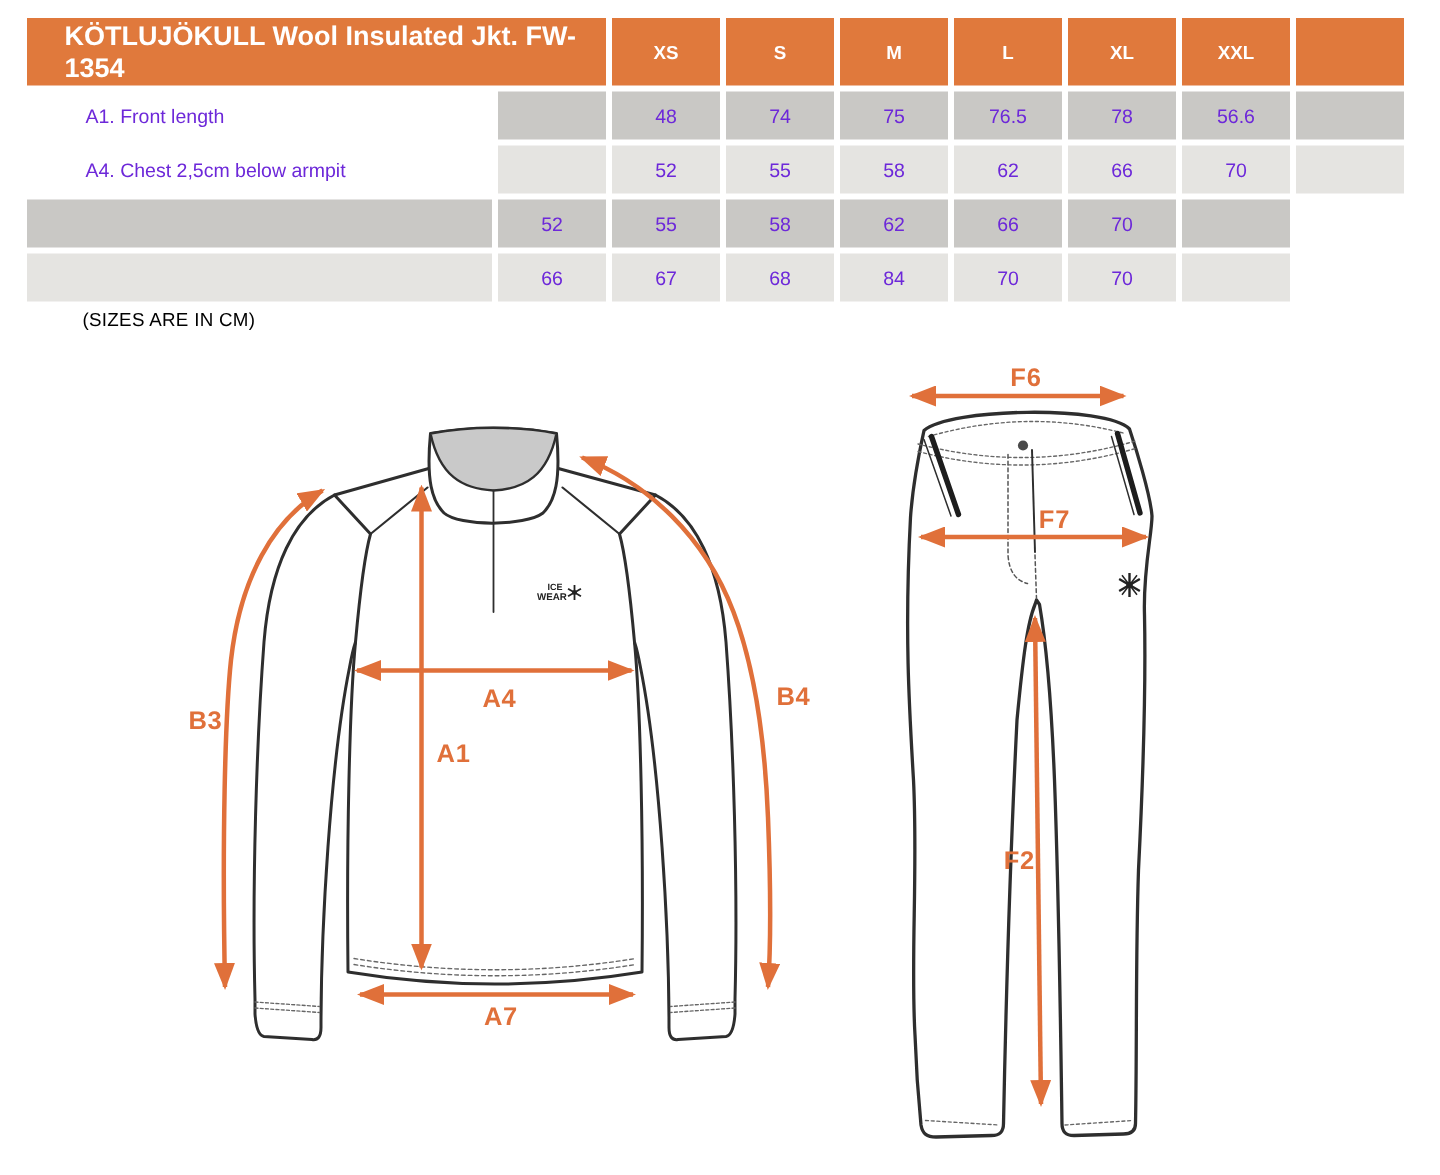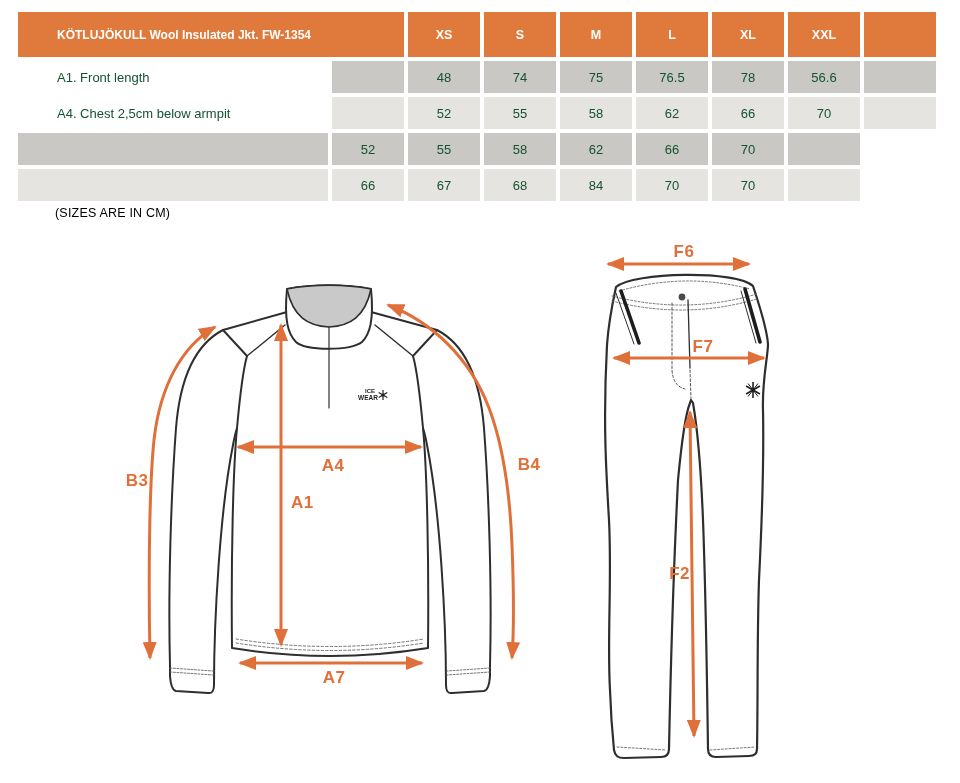--- a/index.html
+++ b/index.html
@@ -3,23 +3,23 @@
 <meta charset="utf-8">
 <style>
   html,body{margin:0;padding:0;background:#fff;}
   #stage{position:relative;width:960px;height:783px;background:#ffffff;overflow:hidden;
          font-family:"Liberation Sans",sans-serif;}
   
   .size-table{position:absolute;left:18px;top:12px;display:flex;flex-direction:column;row-gap:4px;}
   .trow{display:grid;grid-template-columns:310px repeat(8,72px);column-gap:4px;}
   .trow.header{height:45px;}
   .trow.data{height:32px;}
-  .cell{display:flex;align-items:center;justify-content:center;font-size:13px;color:#14532d;}
-  .cell.title{grid-column:1 / span 2;justify-content:flex-start;padding-left:39px;
-              font-weight:bold;color:#ffffff;font-size:12px;}
+  .cell{display:flex;align-items:center;justify-content:center;font-size:13px;color:#6d28d9;}
+  .cell.title{grid-column:1 / span 2;justify-content:flex-start;padding-left:25px;
+              font-weight:bold;color:#ffffff;font-size:18px;}
   .cell.sizehead{font-weight:bold;color:#ffffff;font-size:12.5px;}
   .cell.label{grid-column:1;justify-content:flex-start;padding-left:39px;}
   .hdr{background:#e0793c;}
   .row-dark .cell{background:#c9c8c5;}
   .row-light .cell{background:#e5e4e1;}
   .row-dark .cell.label,.row-light .cell.label{background:inherit;}
   .row-dark .cell{background:#c9c8c5;}
   .row-light .cell{background:#e5e4e1;}
   
   .cm-note{position:absolute;left:55px;top:206px;font-size:12.5px;letter-spacing:.2px;color:#000000;}

